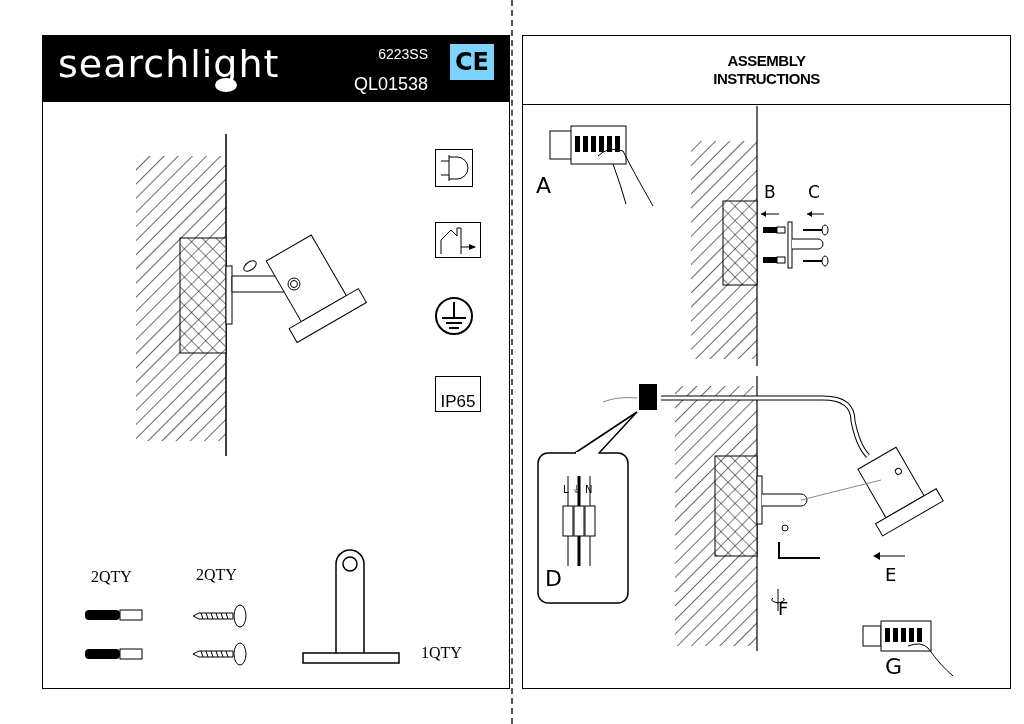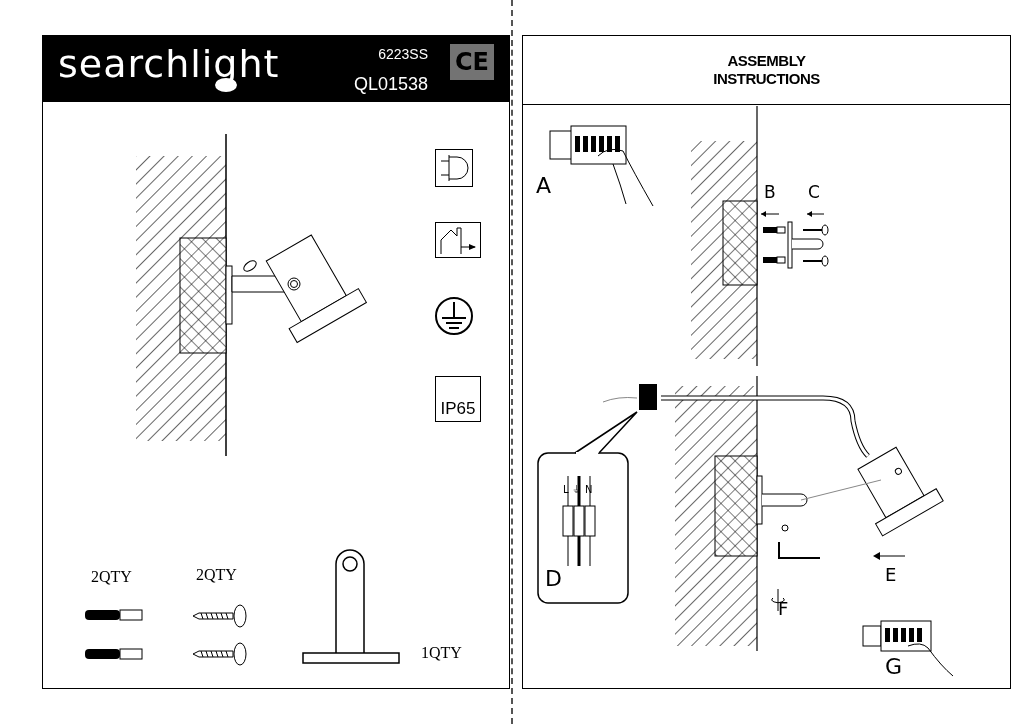--- a/index.html
+++ b/index.html
@@ -6,24 +6,24 @@
   body { width:1024px; height:724px; position:relative; overflow:hidden; font-family:"Liberation Sans", sans-serif; color:#000; }
   .panel { position:absolute; border:1.5px solid #000; box-sizing:border-box; background:#fff; }
   #left-panel { left:42px; top:35px; width:468px; height:654px; }
   #right-panel { left:522px; top:35px; width:489px; height:654px; }
   .divider { position:absolute; left:511px; top:0; width:0; height:724px; border-left:2px dashed #555; }
   .header-bar { position:absolute; left:0; top:0; right:0; height:66px; background:#000; }
   .logo { position:absolute; left:15px; top:4px; width:222px; height:58px; color:#fff; font-family:"DejaVu Sans", sans-serif; font-size:38px; letter-spacing:1px; line-height:48px; }
   .logo-dot { position:absolute; left:172px; top:42px; width:22px; height:14px; border-radius:50%; background:#fff; }
   .model { position:absolute; right:81px; top:10px; color:#fff; font-size:14px; text-align:right; }
   .code { position:absolute; right:81px; top:38px; color:#fff; font-size:18px; text-align:right; }
-  .ce-box { position:absolute; right:13px; top:6px; width:48px; height:40px; background:#737373; border:2px solid #000; box-sizing:border-box; display:flex; align-items:center; justify-content:center; font-weight:bold; font-size:24px; font-family:"DejaVu Sans", sans-serif; }
+  .ce-box { position:absolute; right:13px; top:6px; width:48px; height:40px; background:#7dd3fc; border:2px solid #000; box-sizing:border-box; display:flex; align-items:center; justify-content:center; font-weight:bold; font-size:24px; font-family:"DejaVu Sans", sans-serif; }
   .header-title { position:absolute; left:0; right:0; top:0; height:68px; border-bottom:1.5px solid #000; display:flex; flex-direction:column; align-items:center; justify-content:center; font-weight:bold; font-size:15px; line-height:18px; letter-spacing:-0.5px; }
   .sym { position:absolute; }
-  .ip-box { position:absolute; left:392px; top:340px; width:46px; height:46px; border:1.5px solid #000; box-sizing:border-box; font-size:17px; text-align:center; padding-top:22px; }
+  .ip-box { position:absolute; left:392px; top:340px; width:46px; height:36px; border:1.5px solid #000; box-sizing:border-box; font-size:17px; text-align:center; padding-top:15px; }
   .qty { position:absolute; font-size:16px;font-family:Liberation Serif, serif; }
   .step-label { position:absolute; font-size:22px; font-family:"DejaVu Sans", sans-serif; }
   svg { position:absolute; overflow:visible; }
 </style>
 </head>
 <body>
 
 <div class="divider"></div>
 
 <div class="panel" id="left-panel">

